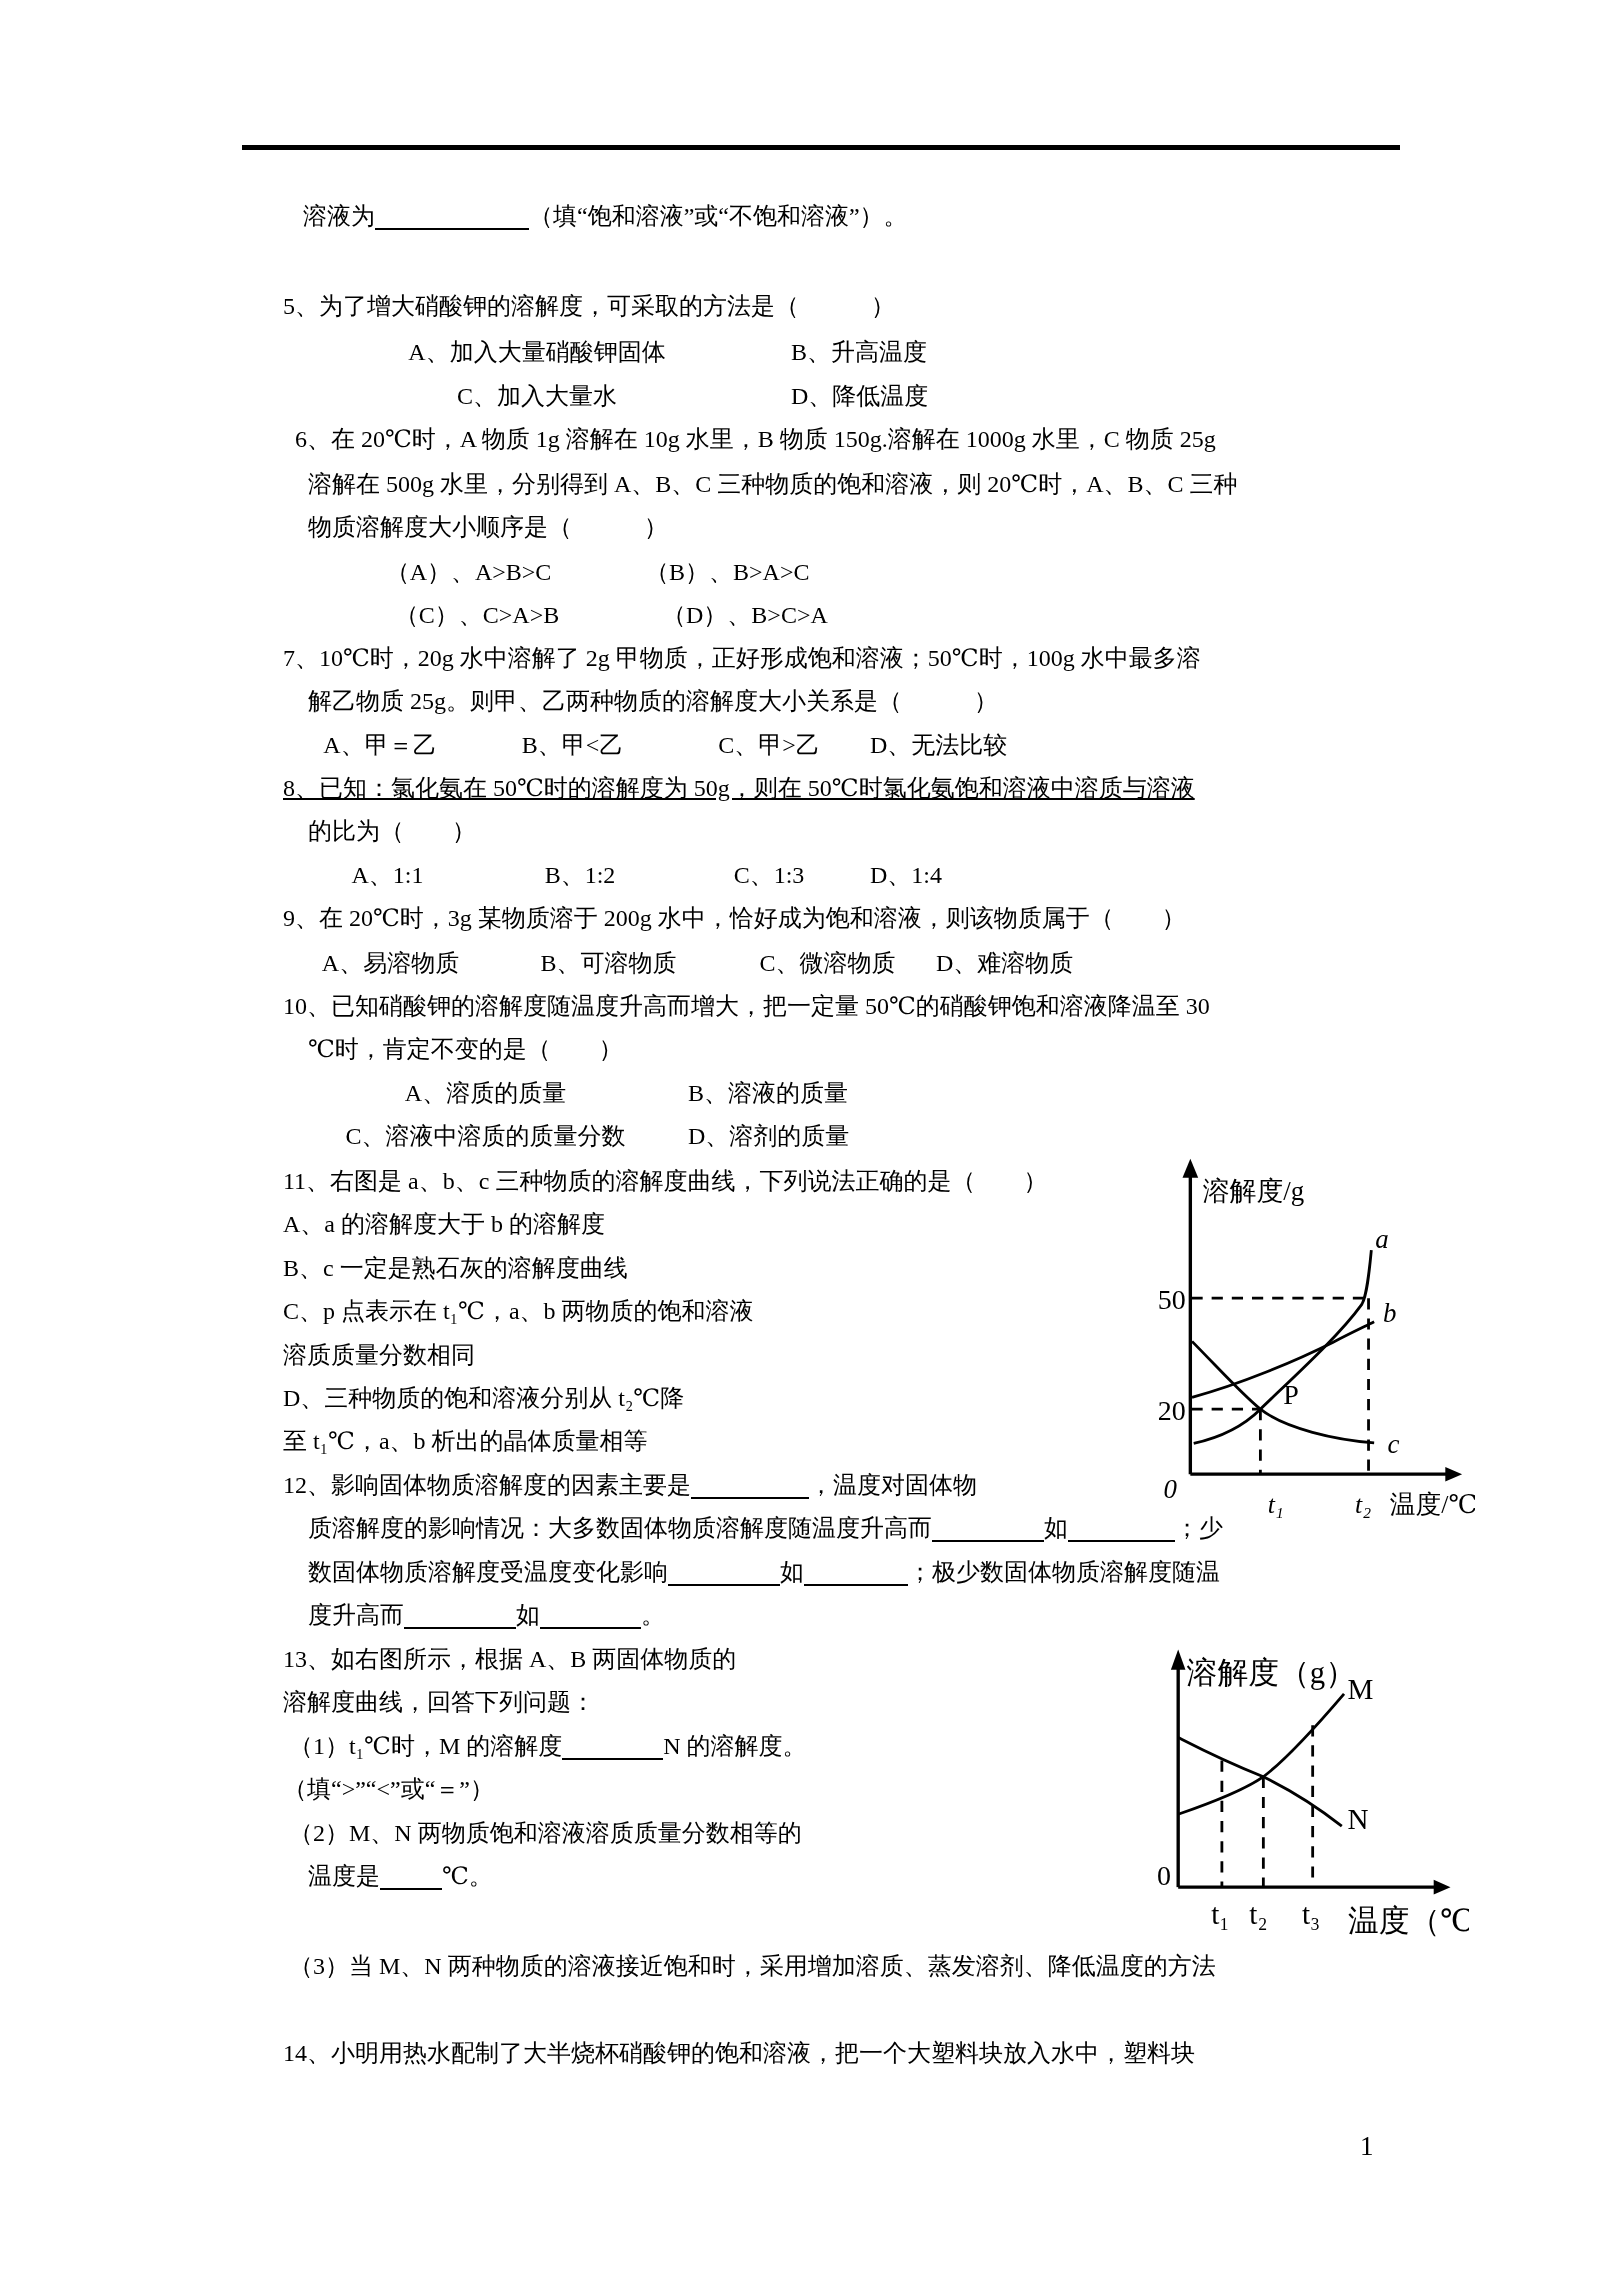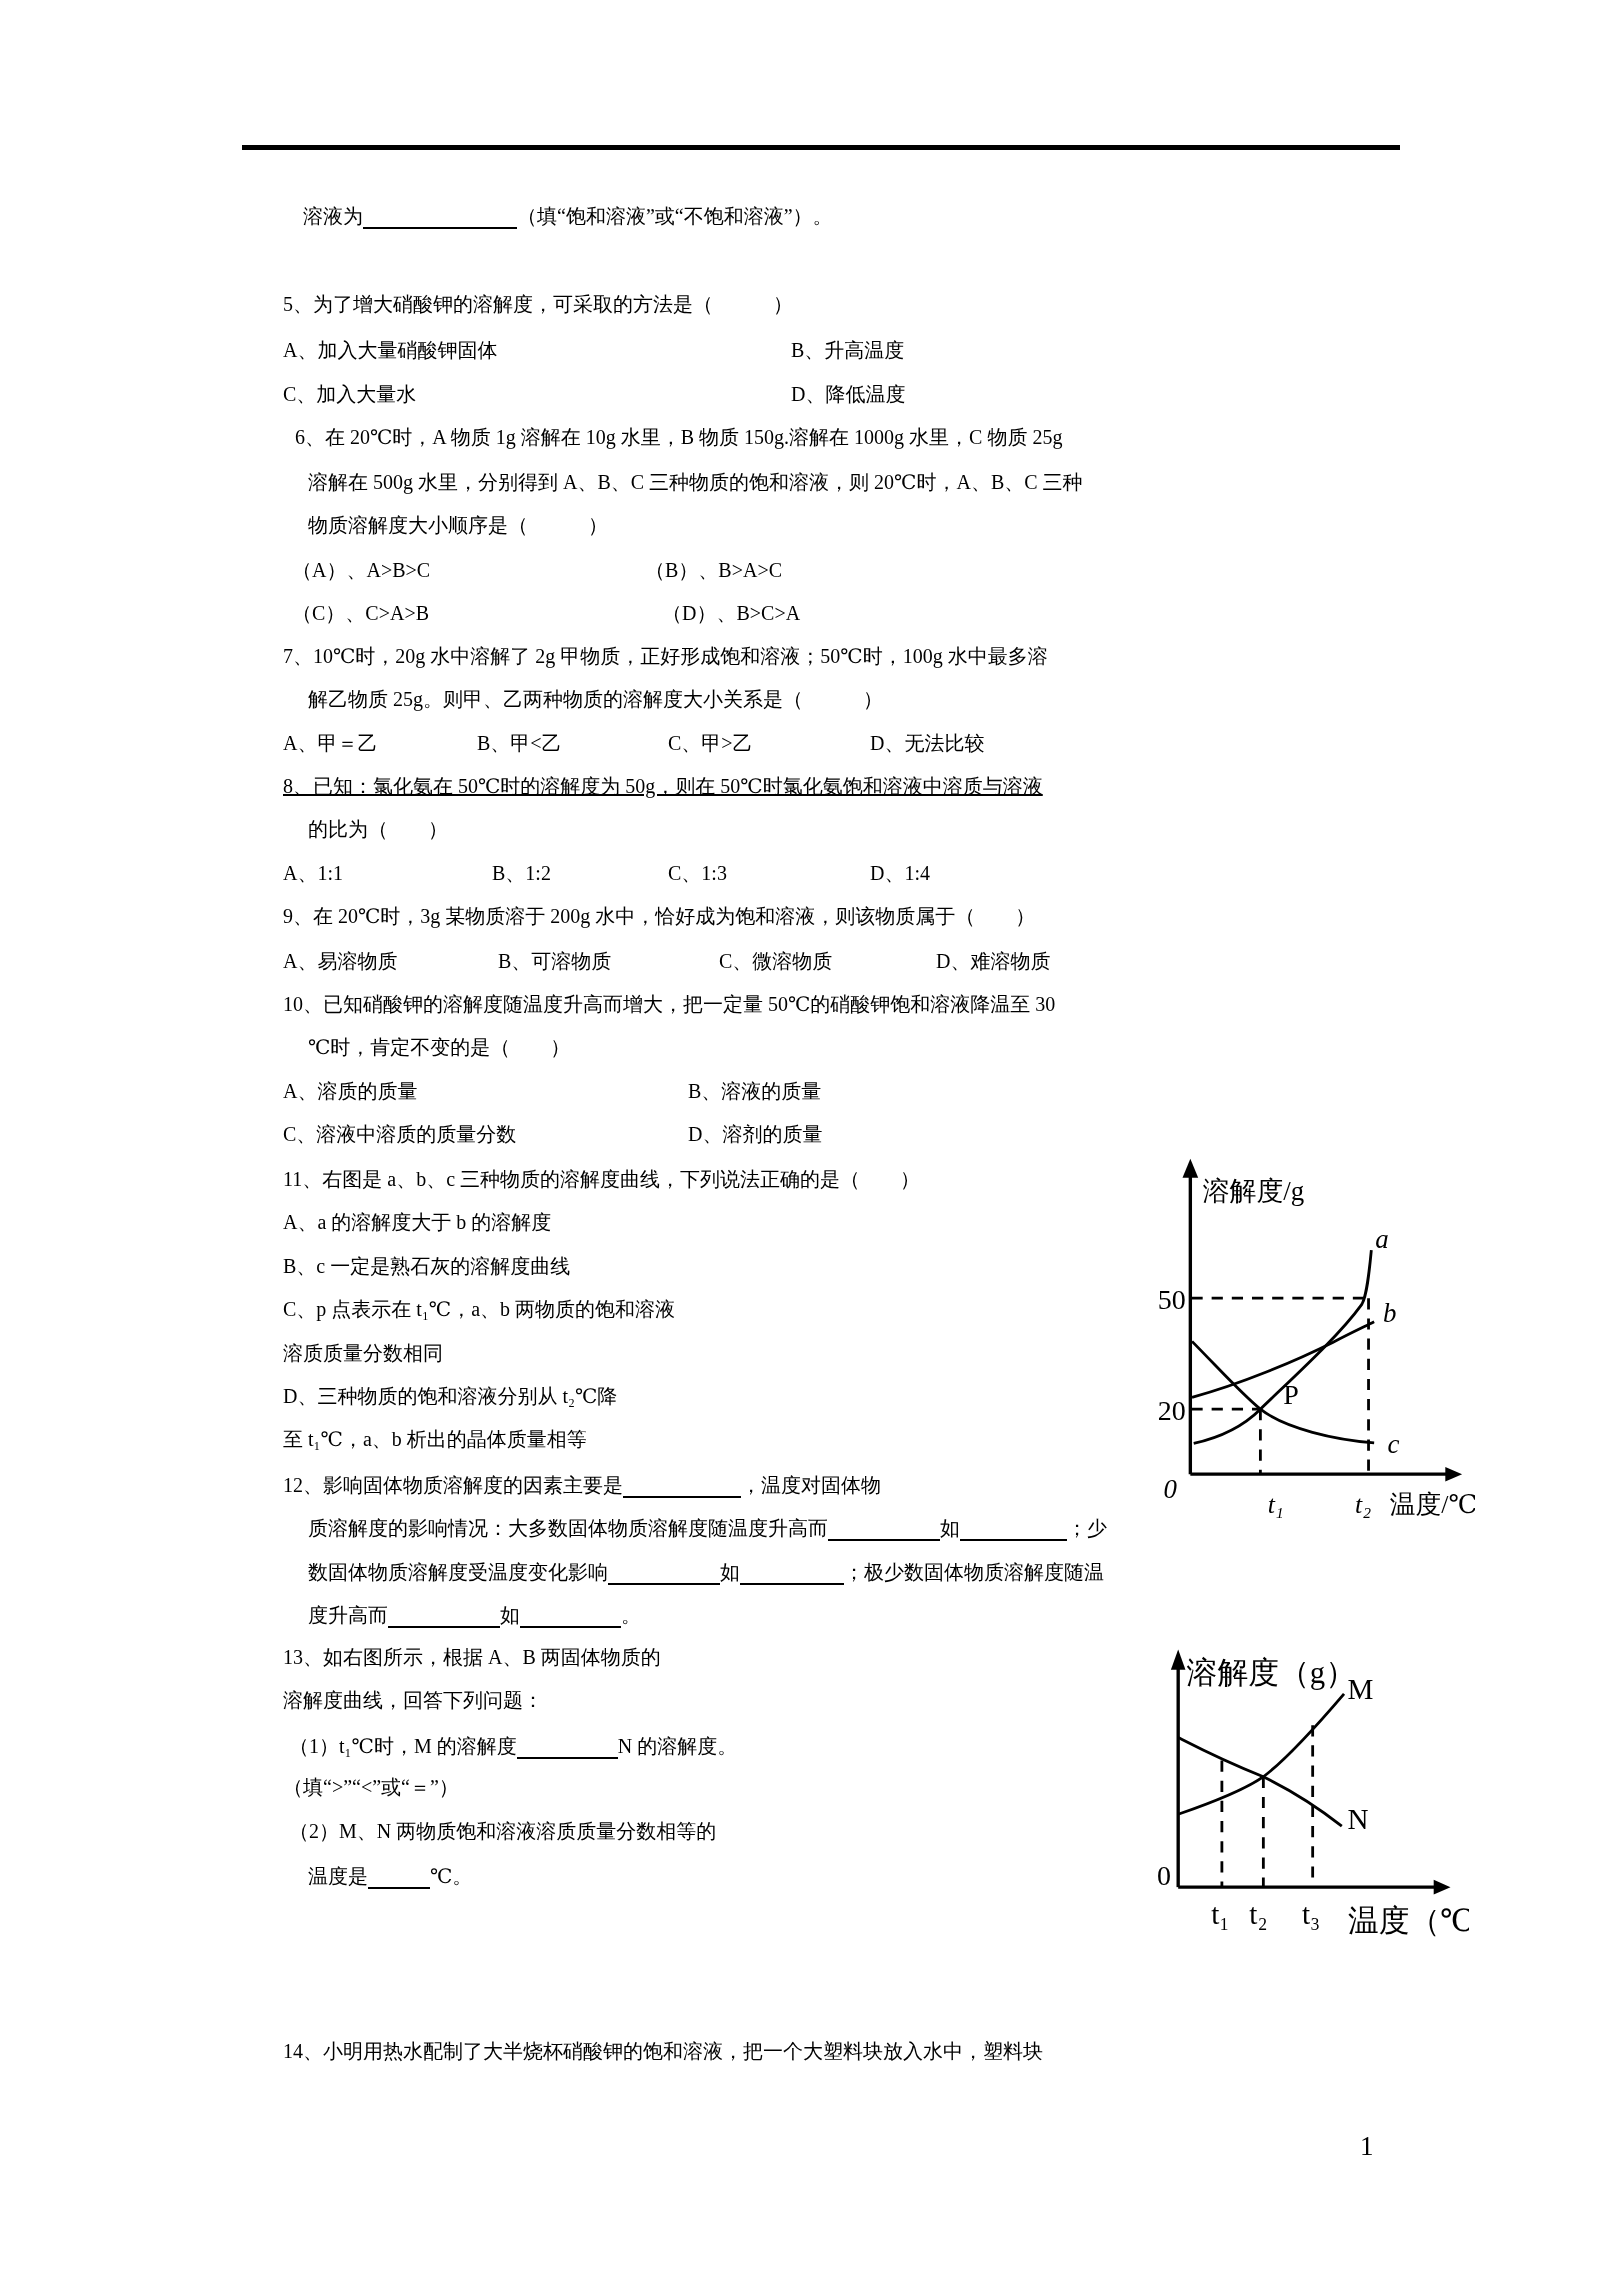--- a/index.html
+++ b/index.html
@@ -1,19 +1,19 @@
 <!DOCTYPE html>
 <html style="font-size:9px"><head>
 <meta charset="utf-8">
 <style>
   html,body{margin:0;padding:0;background:#ffffff;}
   .page{position:relative;width:1623px;height:2295px;background:#ffffff;overflow:hidden;
         font-family:"Liberation Serif","DejaVu Serif",serif;color:#000;}
   .rule{position:absolute;background:#000;}
-  .ln{position:absolute;white-space:nowrap;font-size:20px;line-height:1.15;color:#000;}
+  .ln{position:absolute;white-space:nowrap;font-size:24px;line-height:1.15;color:#000;text-align:center;}
   .ib{display:inline-block;}
   .blank{display:inline-block;border-bottom:2.8px solid #000;height:23.6px;vertical-align:-5.6px;}
   .pagenum{position:absolute;font-size:27px;}
   svg{position:absolute;}
   svg text{font-family:"Liberation Serif","DejaVu Serif",serif;fill:#000;}
   .ax{stroke:#000;stroke-width:6;fill:none;}
   .cv{stroke:#000;stroke-width:5;fill:none;}
   .dash{stroke:#000;stroke-width:5;fill:none;stroke-dasharray:20 16;}
 </style>
 </head>
@@ -63,20 +63,21 @@
   <div class="ln" style="left:308px;top:1515px;"><span>质溶解度的影响情况：大多数固体物质溶解度随温度升高而</span><span class="blank" style="width:112px;"></span><span>如</span><span class="blank" style="width:107px;"></span><span>；少</span></div>
   <div class="ln" style="left:308px;top:1559px;"><span>数固体物质溶解度受温度变化影响</span><span class="blank" style="width:112px;"></span><span>如</span><span class="blank" style="width:104px;"></span><span>；极少数固体物质溶解度随温</span></div>
   <div class="ln" style="left:308px;top:1602px;"><span>度升高而</span><span class="blank" style="width:112px;"></span><span>如</span><span class="blank" style="width:101px;"></span><span>。</span></div>
 
   <div class="ln" style="left:283px;top:1646px;">13、如右图所示，根据 A、B 两固体物质的</div>
   <div class="ln" style="left:283px;top:1689px;">溶解度曲线，回答下列问题：</div>
   <div class="ln" style="left:289px;top:1733px;"><span>（1）t₁℃时，M 的溶解度</span><span class="blank" style="width:101px;"></span><span>N 的溶解度。</span></div>
   <div class="ln" style="left:283px;top:1776px;">（填“&gt;”“&lt;”或“＝”）</div>
   <div class="ln" style="left:289px;top:1820px;">（2）M、N 两物质饱和溶液溶质质量分数相等的</div>
   <div class="ln" style="left:308px;top:1863px;"><span>温度是</span><span class="blank" style="width:62px;"></span><span>℃。</span></div>
+  <div class="ln" style="left:289px;top:1953px;">（3）当 M、N 两种物质的溶液接近饱和时，采用增加溶质、蒸发溶剂、降低温度的方法</div>
 
   <div class="ln" style="left:283px;top:2040px;">14、小明用热水配制了大半烧杯硝酸钾的饱和溶液，把一个大塑料块放入水中，塑料块</div>
 
   <div class="pagenum" style="left:1360px;top:2131px;">1</div>
 
   <svg style="left:1150px;top:1153px;" width="325" height="370" viewBox="0 0 580 660">
     <line class="ax" x1="72" y1="28" x2="72" y2="573"></line>
     <polygon points="72,10 58,44 86,44" fill="#000"></polygon>
     <line class="ax" x1="72" y1="573" x2="535" y2="573"></line>
     <polygon points="557,573 527,560 527,586" fill="#000"></polygon>

